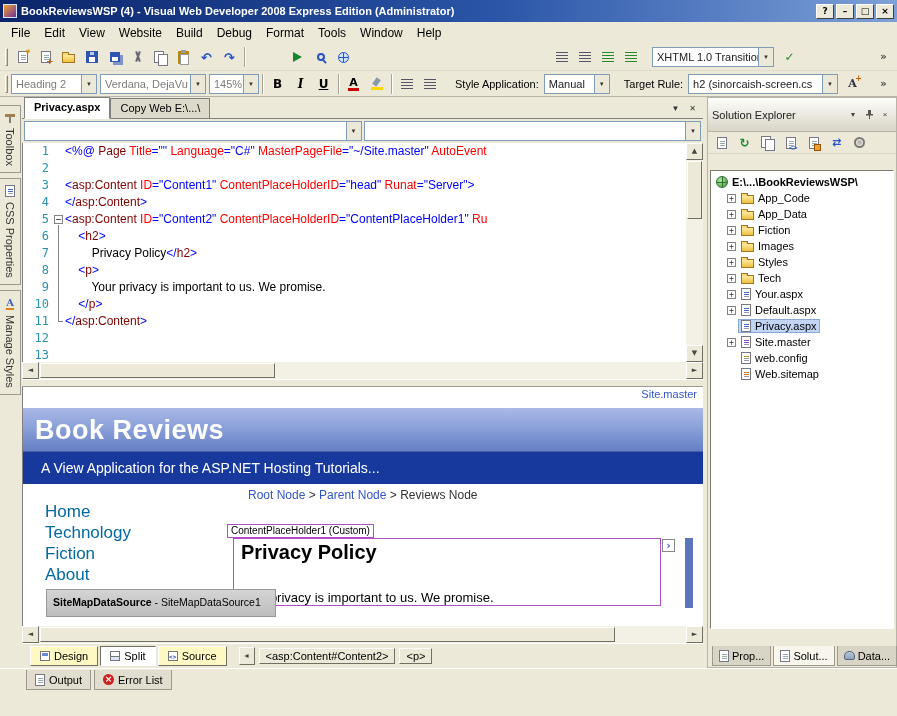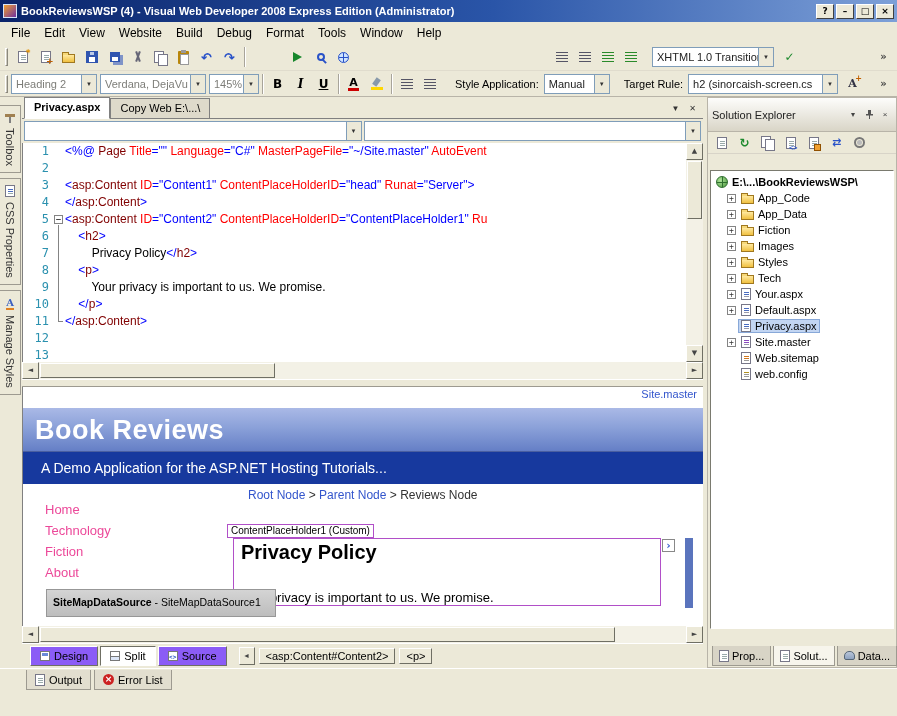--- a/index.html
+++ b/index.html
@@ -87,41 +87,41 @@
 .masterrow{height:16px;background:#fff;text-align:right;padding-right:6px;font-size:11px;color:#3355cc;line-height:15px;border-left:1px solid #808080}
 
 
 .canvas{height:223px;position:relative;background:#fff;overflow:hidden;border-left:1px solid #808080}
 .hdrband{position:absolute;left:0;top:5px;width:100%;height:44px;
  background:linear-gradient(180deg,#aab9e6 0%,#8ba1d9 45%,#657fc6 100%);border-bottom:1px solid #4a5fa0}
 .sitetitle{position:absolute;left:12px;top:7px;font-size:27px;font-weight:bold;color:#fff;letter-spacing:.5px}
 .subband{position:absolute;left:0;top:49px;width:100%;height:32px;background:#17399e}
 .subtext{position:absolute;left:18px;top:0;line-height:32px;font-size:14px;color:#fff}
 .dnav{position:absolute;left:22px;top:99px;display:flex;flex-direction:column}
-.navlink{height:21px;font-size:13px;color:#ec4899}
+.navlink{height:21px;font-size:17px;color:#0369a1}
 .bcrumb{position:absolute;left:225px;top:85px;font-size:12px;white-space:nowrap}
 .bc-link{color:#3355cc}
 .bc-current{color:#333}
 .bc-sep{color:#333}
 .cpchip{position:absolute;left:204px;top:121px;height:14px;background:#fff;border:1px solid #b14fc8;
  font-size:10px;line-height:12px;padding:0 3px;z-index:3;white-space:nowrap}
 .cpbox{position:absolute;left:210px;top:135px;width:428px;height:68px;border:1px solid #b14fc8;background:#fff}
 .dheading{position:absolute;left:218px;top:138px;font-size:20px;font-weight:bold;color:#000;z-index:1}
 .dpara{position:absolute;left:217px;top:187px;font-size:13px;color:#000;z-index:1;white-space:nowrap}
 .dsbox{position:absolute;left:23px;top:186px;width:230px;height:28px;background:linear-gradient(#d4d4d4,#bdbdbd);
  border:1px solid #979797;z-index:2;padding:6px 6px;font-size:10.5px;white-space:nowrap;overflow:hidden}
 .dsbox b{font-weight:bold}
 .smarttag{position:absolute;left:639px;top:136px;width:13px;height:13px;background:#fff;border:1px solid #888;
  color:#2952c8;font:bold 10px/11px "DejaVu Sans",sans-serif;text-align:center;z-index:3}
 .bluestrip{position:absolute;left:662px;top:135px;width:8px;height:70px;background:#5a74bd}
 
 
 .viewbar{height:25px;display:flex;align-items:center;background:#ece9d8;padding-left:8px;border-top:1px solid #fff}
 .vbtn{display:inline-flex;align-items:center;gap:4px;height:20px;padding:0 9px;border:1px solid;
- border-color:#fff #6f6f64 #6f6f64 #fff;background:#8b5cf6;margin-right:2px;font-size:11px}
+ border-color:#fff #6f6f64 #6f6f64 #fff;background:#fef9c3;margin-right:2px;font-size:11px}
 .vbtn.active{background:#fff;border-color:#6f6f64 #fff #fff #6f6f64}
 .tagnav{display:flex;align-items:center;margin-left:10px}
 .tagback{width:16px;height:18px;background:#ece9d8;border:1px solid;border-color:#fff #6f6f64 #6f6f64 #fff;
  font-size:7px;line-height:16px;text-align:center;color:#444;margin-right:4px}
 .tagchip{height:18px;padding:1px 6px;background:#ece9d8;border:1px solid;border-color:#fff #6f6f64 #6f6f64 #fff;
  font-size:11px;margin-right:4px;white-space:nowrap}
 
 
 .ptitle{height:34px;display:flex;align-items:center;padding:0 4px;
  background:linear-gradient(#fdfdfb,#d9d5c7);border-bottom:1px solid #b8b4a8;font-size:11px;color:#222}
@@ -549,21 +549,21 @@
     </div>
 
     <div class="hsplitbar"></div>
     <div class="masterrow">Site.master</div>
 
     <div class="canvas">
       <div class="hdrband">
         <span class="sitetitle">Book Reviews</span>
       </div>
       <div class="subband">
-        <span class="subtext">A Demo Application for the ASP.NET Hosting Tutorials...</span>
+        <span class="subtext">A View Application for the ASP.NET Hosting Tutorials...</span>
       </div>
       <div class="dnav" id="design-nav">
           <div class="navlink">Home</div>
           <div class="navlink">Technology</div>
           <div class="navlink">Fiction</div>
           <div class="navlink">About</div>
         </div>
       <div class="bcrumb" id="breadcrumb"><span class="bc-link">Root Node</span><span class="bc-sep"> &gt; </span><span class="bc-link">Parent Node</span><span class="bc-sep"> &gt; </span><span class="bc-current">Reviews Node</span></div>
       <div class="cpchip">ContentPlaceHolder1 (Custom)</div>
       <div class="cpbox"></div>
@@ -714,29 +714,29 @@
         <div class="trow">
           <span class="exp">+</span>
           <span class="tsel">
             <span class="gl gl-master-file"></span>
             <span class="tname">Site.master</span>
           </span>
         </div>
         <div class="trow">
           <span class="expspacer"></span>
           <span class="tsel">
+            <span class="gl gl-config-file"></span>
+            <span class="tname">web.config</span>
+          </span>
+        </div>
+        <div class="trow">
+          <span class="expspacer"></span>
+          <span class="tsel">
             <span class="gl gl-sitemap-file"></span>
             <span class="tname">Web.sitemap</span>
-          </span>
-        </div>
-        <div class="trow">
-          <span class="expspacer"></span>
-          <span class="tsel">
-            <span class="gl gl-config-file"></span>
-            <span class="tname">web.config</span>
           </span>
         </div>
       </div>
     <div class="ptabs" id="setabs">
         <span class="ptab">
           <span class="gl gl-properties-tab"></span>
           <span>Prop...</span>
         </span>
         <span class="ptab active">
           <span class="gl gl-solution-tab"></span>

